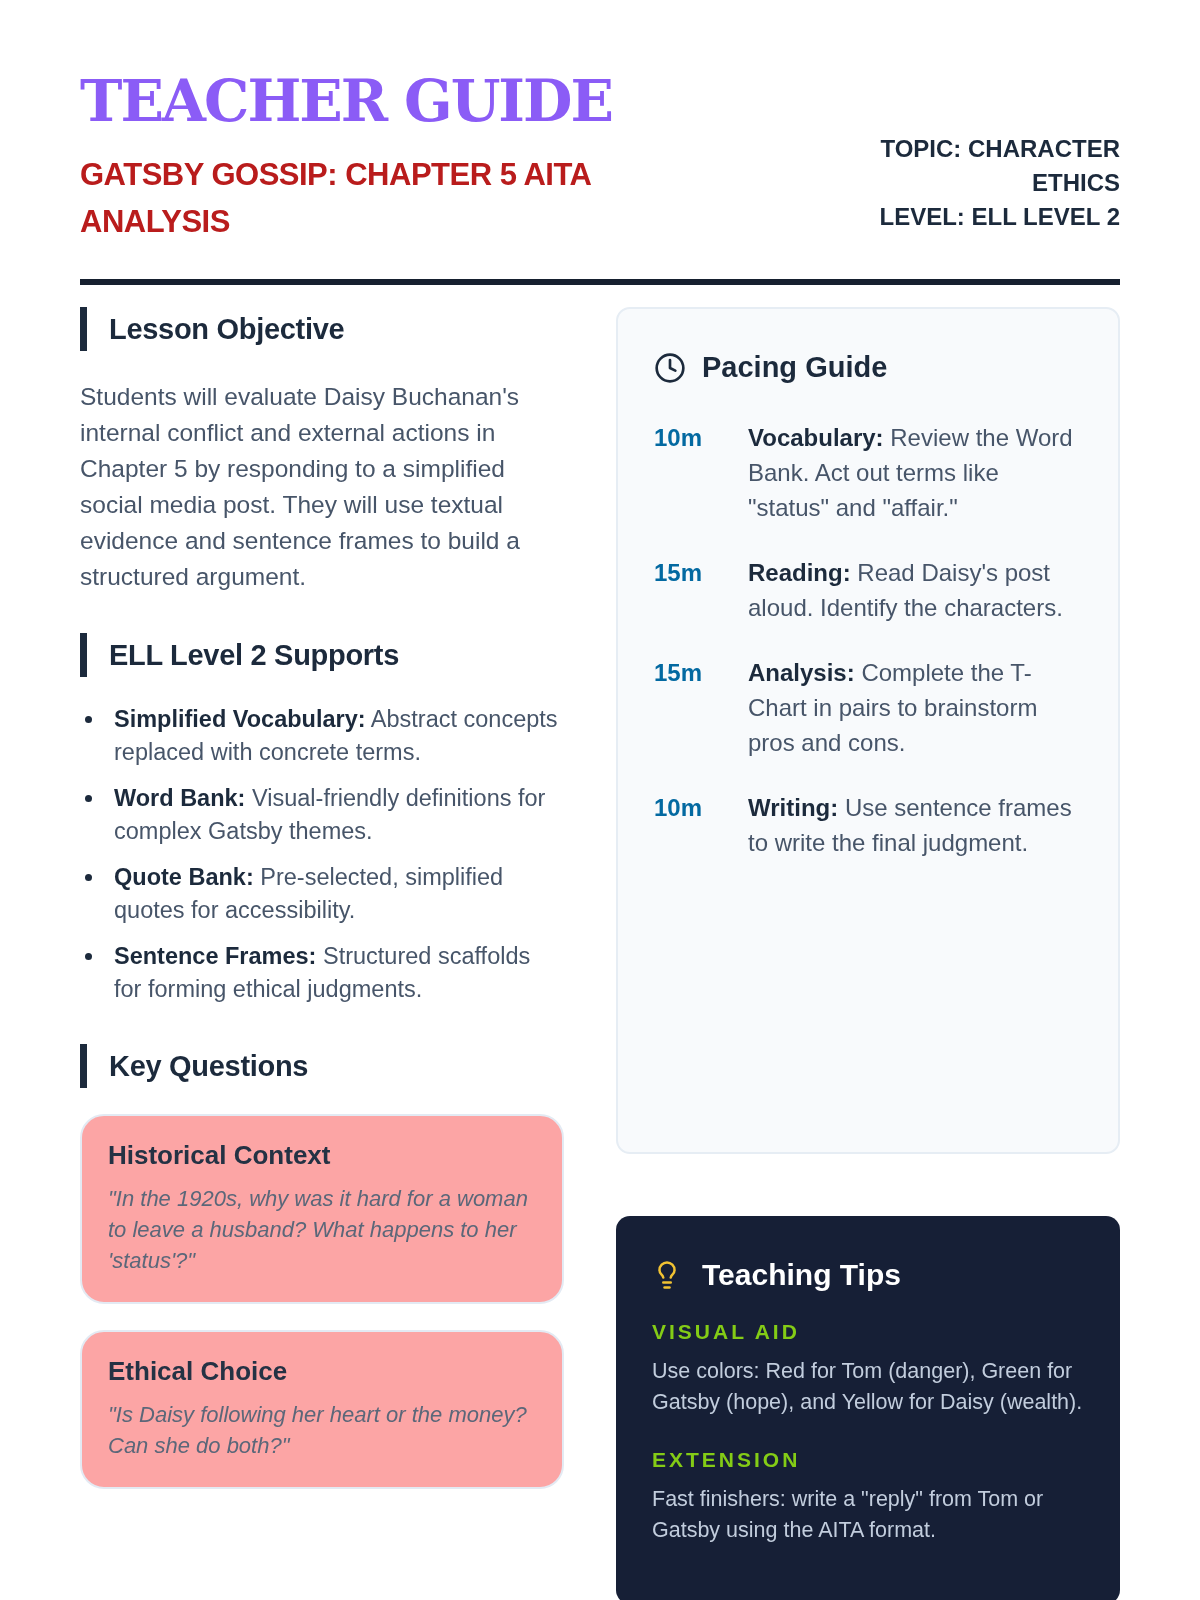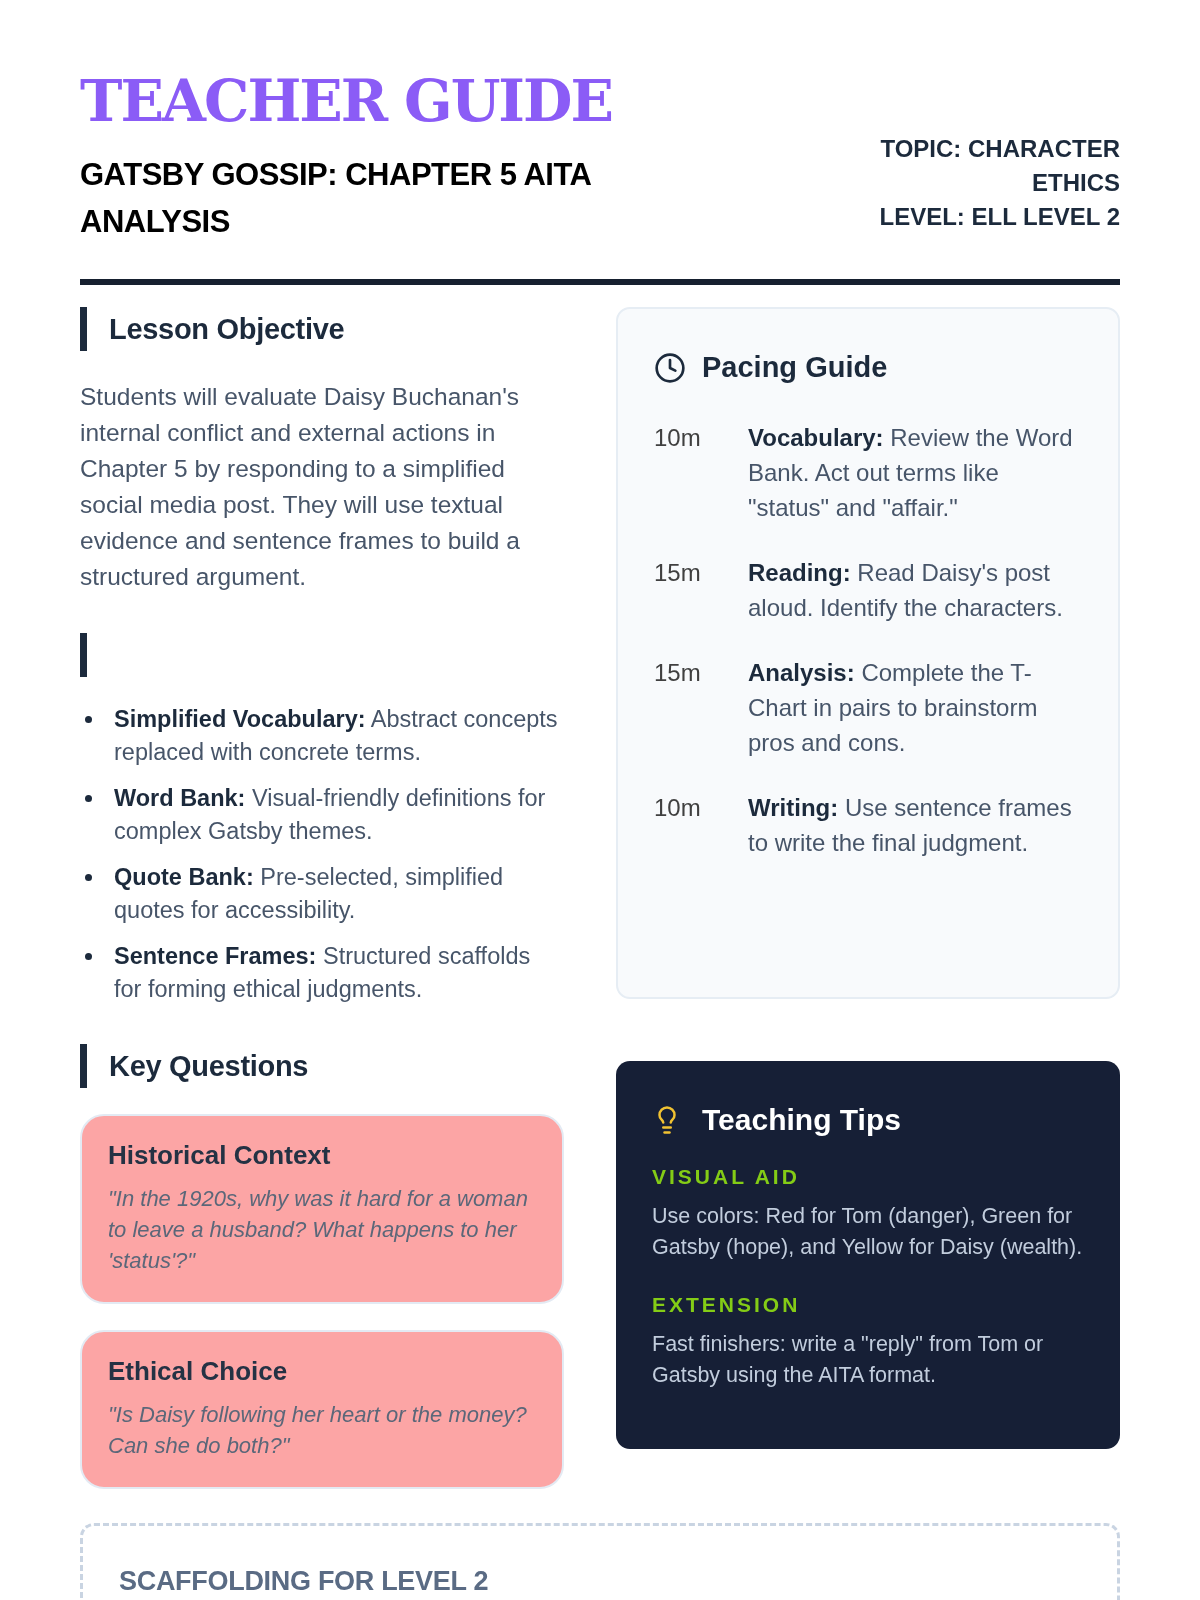--- a/index.html
+++ b/index.html
@@ -20,21 +20,21 @@
     color: #8b5cf6;
     line-height: 1.0;
   }
   .subtitle {
     margin-top: 22px;
     max-width: 650px;
     font-size: 31px;
     font-weight: 700;
     letter-spacing: -0.5px;
     line-height: 47px;
-    color: #000000;
+    color: #b91c1c;
   }
   .header-meta {
     margin-top: 60px;
     max-width: 258px;
     text-align: right;
     font-size: 24px;
     font-weight: 700;
     line-height: 34px;
     color: #1c2a3c;
     flex-shrink: 0;
@@ -101,33 +101,33 @@
     line-height: 31px;
     color: #5b6779;
   }
 
   
   .pacing-panel {
     background: #f8fafc;
     border: 2px solid #e6edf4;
     border-radius: 14px;
     padding: 42px 36px;
-    height: 692px;
+    height: 847px;
   }
   .panel-head { display: flex; align-items: center; gap: 16px; margin-bottom: 36px; }
   .panel-head h2 { font-size: 29px; font-weight: 700; color: #1c2a3c; }
   .pace-row {
     display: grid;
     grid-template-columns: 70px 1fr;
     column-gap: 24px;
     margin-bottom: 30px;
     font-size: 24px;
     line-height: 35px;
   }
-  .pace-time { font-weight: 400; color: #404040; }
+  .pace-time { font-weight: 700; color: #0369a1; }
   .pace-desc { color: #475569; }
 
   
   .tips-panel {
     margin-top: 62px;
     background: #161f36;
     border-radius: 14px;
     padding: 42px 36px 36px 36px;
     min-height: 388px;
   }
@@ -188,20 +188,21 @@
     <div class="col-left">
 
       <div class="sec-head">
         <span class="bar"></span>
         <h2>Lesson Objective</h2>
       </div>
       <p class="body-text">Students will evaluate Daisy Buchanan's internal conflict and external actions in Chapter 5 by responding to a simplified social media post. They will use textual evidence and sentence frames to build a structured argument.</p>
 
       <div class="sec-head mt-sec">
         <span class="bar"></span>
+        <h2>ELL Level 2 Supports</h2>
       </div>
       <ul class="supports">
         <li>
           <span class="lbl">Simplified Vocabulary:</span>
           <span>Abstract concepts replaced with concrete terms.</span>
         </li>
         <li>
           <span class="lbl">Word Bank:</span>
           <span>Visual-friendly definitions for complex Gatsby themes.</span>
         </li>

